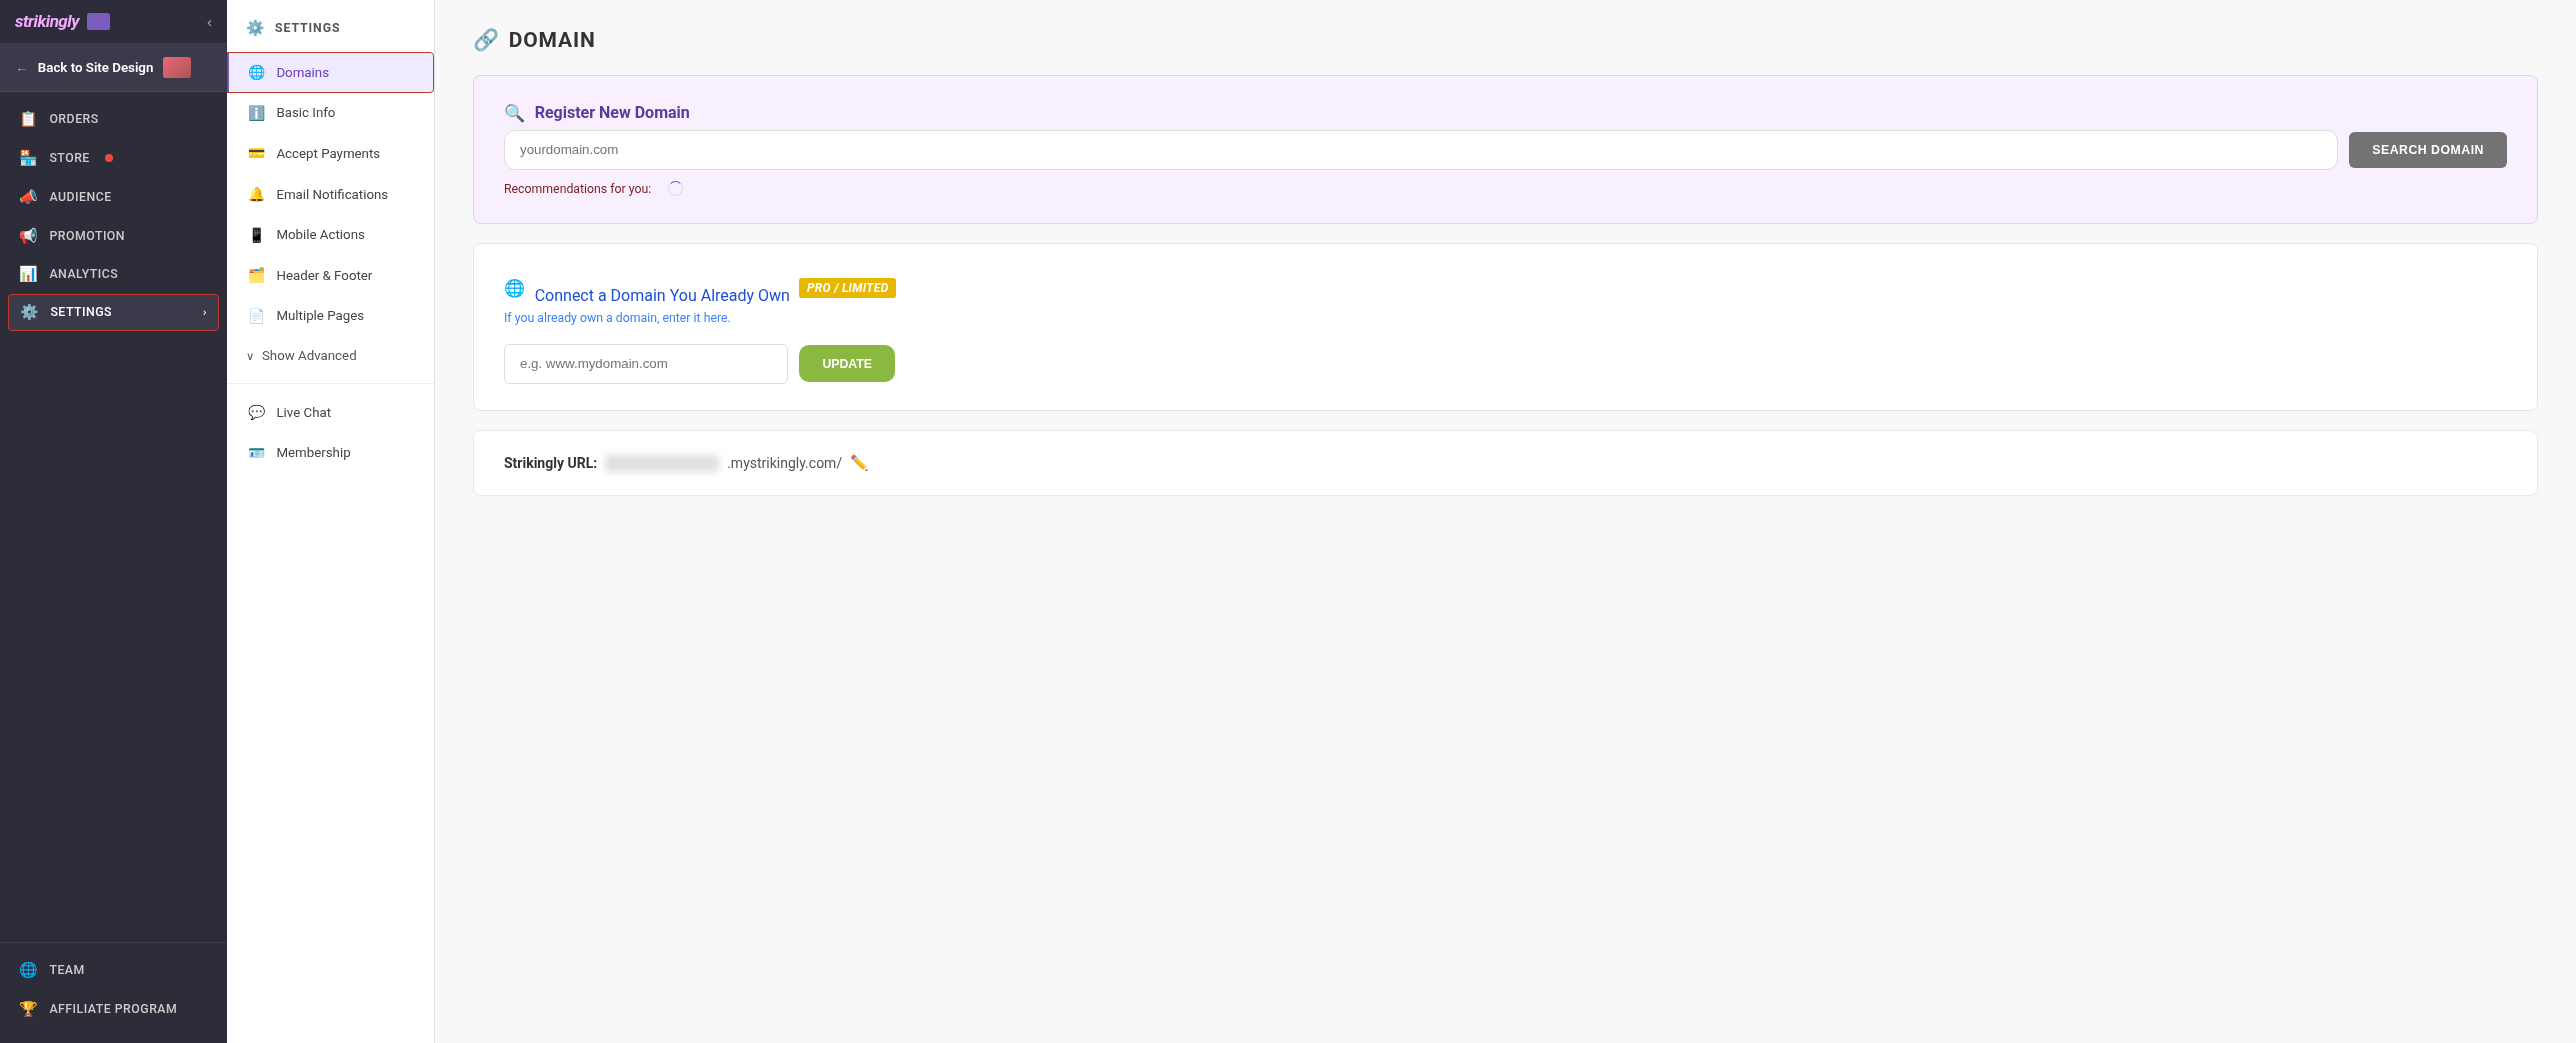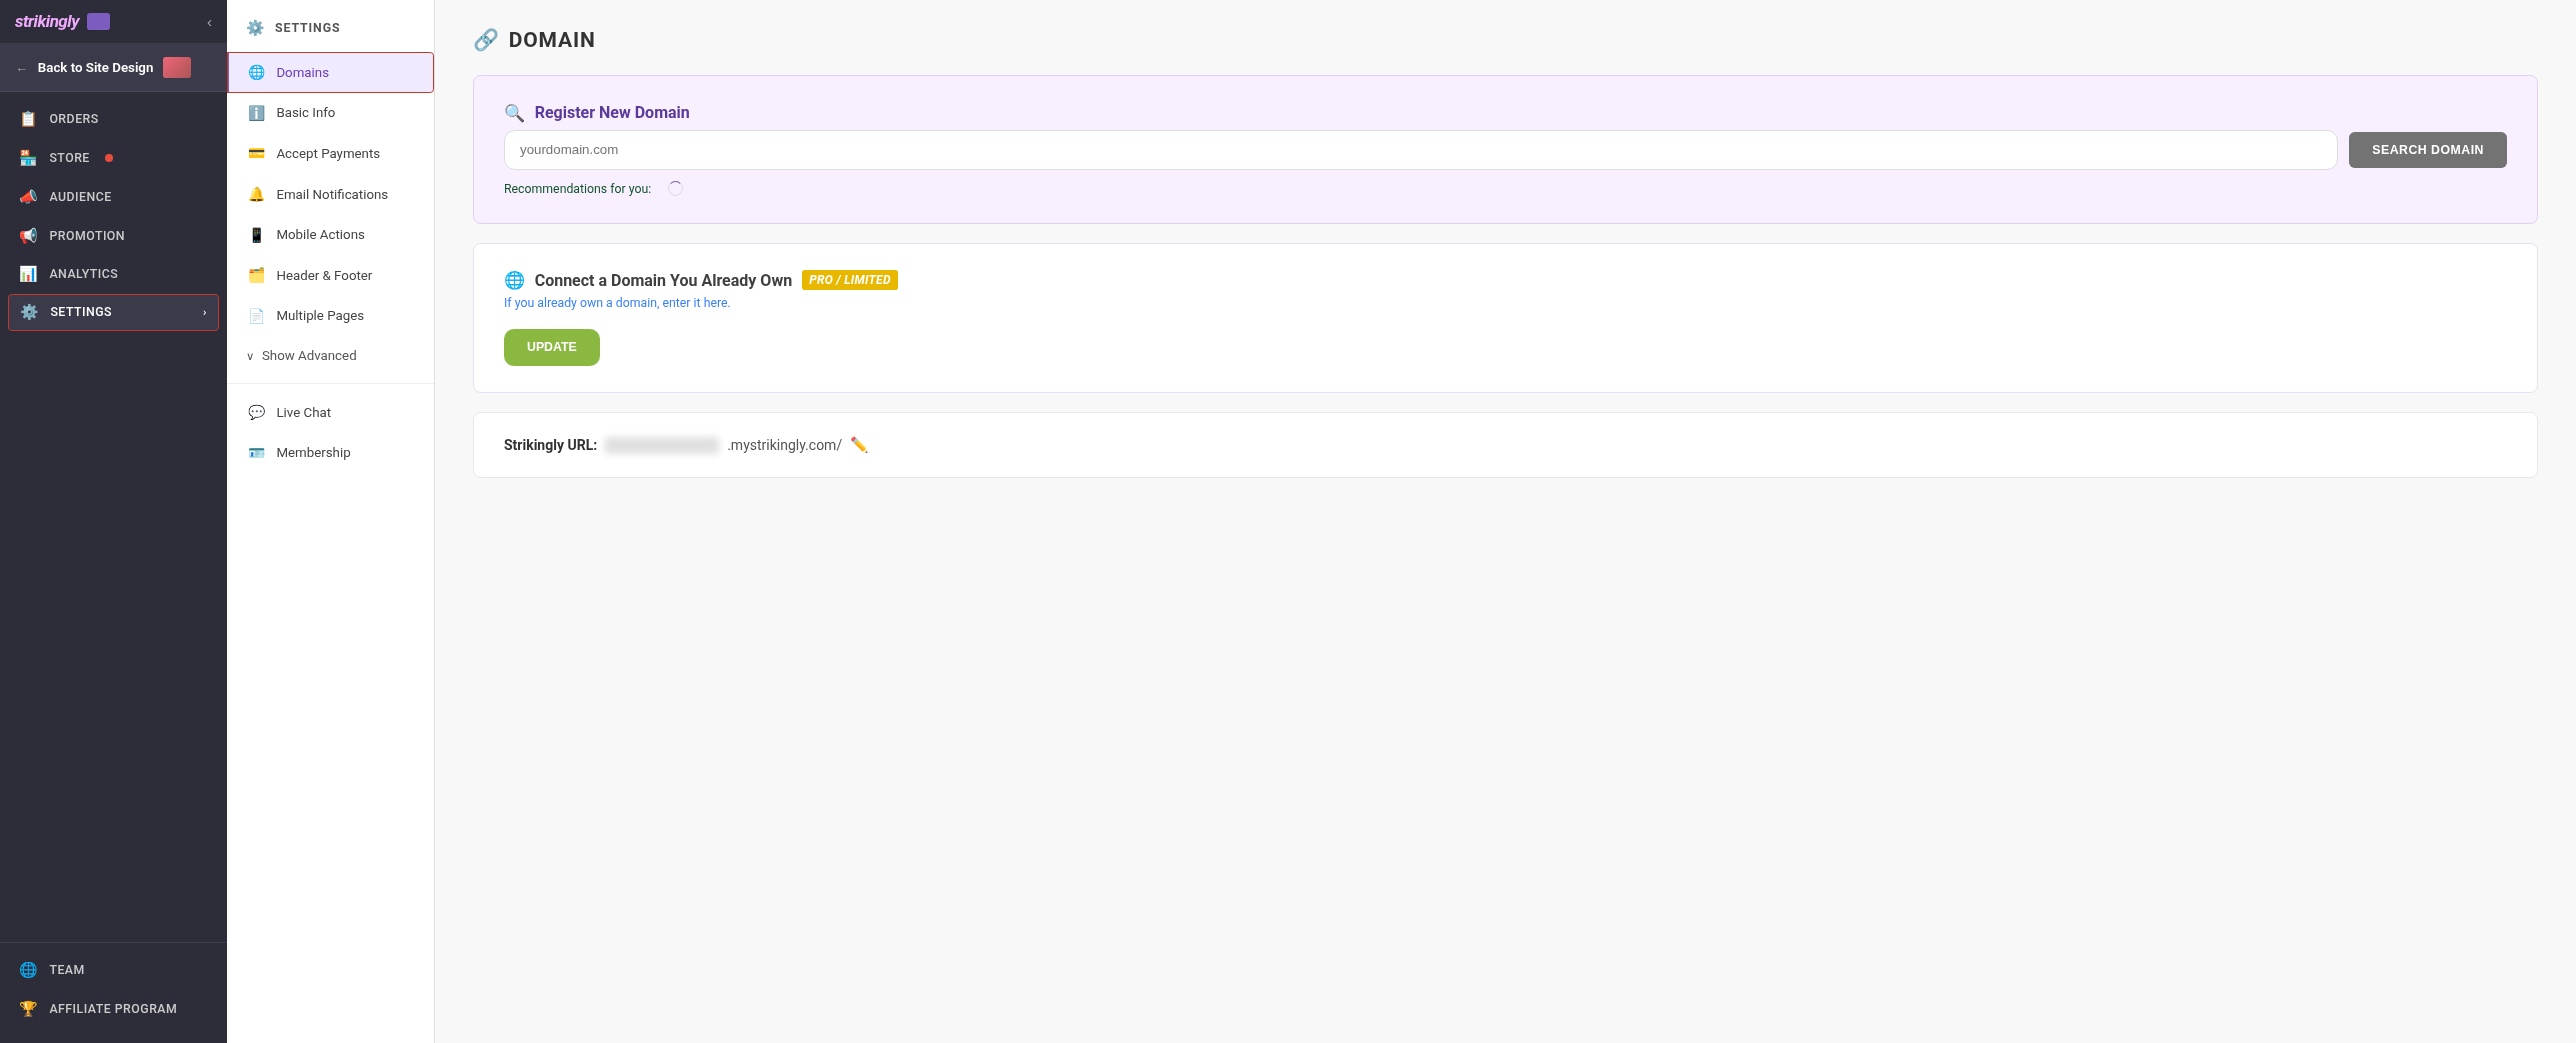--- a/index.html
+++ b/index.html
@@ -299,21 +299,21 @@
       cursor: pointer;
       white-space: nowrap;
     }
 
     .recommendations-row {
       display: flex;
       align-items: center;
       gap: 17px;
       margin-top: 11.4px;
       font-size: 12.3px;
-      color: #14532d;
+      color: #7f1d1d;
     }
 
     .loading-spinner {
       width: 15px;
       height: 15px;
       border: 1.9px solid #ddd;
       border-top-color: #7c5cbf;
       border-radius: 50%;
       animation: spin 0.8s linear infinite;
     }
@@ -325,22 +325,23 @@
     
     .connect-card-title-row {
       display: flex;
       align-items: center;
       gap: 9.5px;
       margin-bottom: 5.7px;
     }
 
     .connect-title {
       font-size: 16px;
-      font-weight: 700;
-      color: #404040;
+      font-weight: 400;
+      color: #1d4ed8;
+      margin-top: 16px;
     }
 
     .badge-pro {
       background: #e8b800;
       color: #fff;
       font-size: 12px;
       font-weight: 700;
       padding: 2.8px 7.6px;
       border-radius: 2.8px;
       text-transform: uppercase;
@@ -557,20 +558,21 @@
   </div>
 
   <div class="card">
     <div class="connect-card-title-row">
       <span style="font-size:17px; color:#555;">🌐</span>
       <span class="connect-title">Connect a Domain You Already Own</span>
       <span class="badge-pro">PRO / LIMITED</span>
     </div>
     <p class="connect-subtitle">If you already own a domain, enter it here.</p>
     <div class="connect-row">
+      <input class="connect-input" type="text" placeholder="e.g. www.mydomain.com" style="">
       <button class="update-btn">UPDATE</button>
     </div>
   </div>
 
   <div class="url-card">
     <div class="url-row">
       <span class="url-label">Strikingly URL:</span>
       <span class="url-blurred">&nbsp;&nbsp;&nbsp;&nbsp;&nbsp;&nbsp;&nbsp;&nbsp;&nbsp;&nbsp;&nbsp;&nbsp;&nbsp;&nbsp;&nbsp;&nbsp;&nbsp;&nbsp;&nbsp;&nbsp;</span>
       <span class="url-suffix">.mystrikingly.com/</span>
       <span class="edit-icon">✏️</span>

